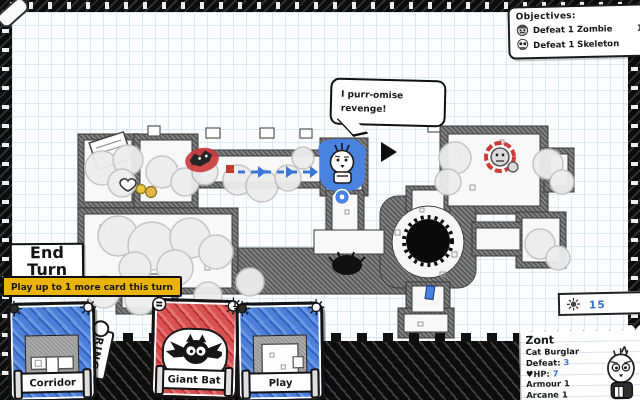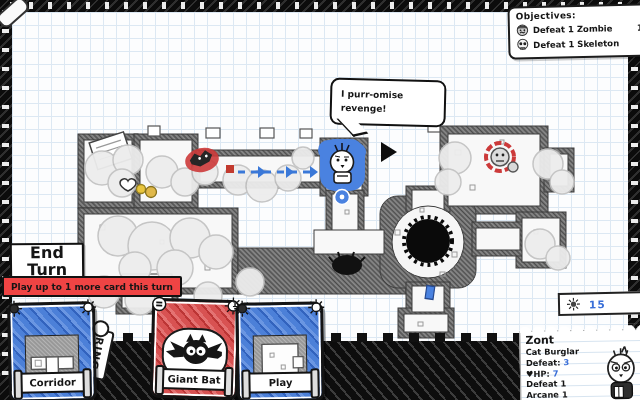--- a/index.html
+++ b/index.html
@@ -49,21 +49,21 @@
     background:#fff;border-left:2px solid #111;border-bottom:2px solid #111;
     transform:skewX(38deg) rotate(-12deg);}
 
   
   .end-turn{position:absolute;left:10px;top:243px;width:70px;height:33px;z-index:6;background:#fff;
     border:2px solid #111;border-radius:2px;display:flex;flex-direction:column;align-items:center;
     justify-content:center;font-size:16px;font-weight:bold;line-height:1.05;cursor:pointer;
     transform:rotate(-.6deg);box-shadow:2px 2px 0 rgba(0,0,0,.15);}
 
   
-  .hint{position:absolute;left:2px;top:276px;height:17px;z-index:6;background:#ef4444;
+  .hint{position:absolute;left:2px;top:276px;height:17px;z-index:6;background:#eab308;
     border:2px solid #111;display:flex;align-items:center;padding:0 7px;font-size:9px;
     font-weight:bold;white-space:nowrap;border-radius:2px;}
 
   
   .card{position:absolute;width:82px;height:94px;z-index:6;border:3px solid #141414;border-radius:9px;
     box-shadow:inset 0 0 0 2px #fff,2px 3px 0 rgba(0,0,0,.35);cursor:pointer;}
   .card.blue{background:repeating-linear-gradient(48deg,#4c80d8 0 5px,#3263be 5px 7px,#6a96e2 7px 10px);}
   .card.red {background:repeating-linear-gradient(48deg,#d85252 0 5px,#bc3535 5px 7px,#e47272 7px 10px);}
   .card1{left:8px;top:302px;transform:rotate(-1.2deg);}
   .card2{left:151px;top:299px;transform:rotate(1.6deg);}
@@ -443,21 +443,21 @@
   <p>Cat Burglar</p>
   <p>
     <span>Defeat:</span>
     <span class="blue-num">3</span>
   </p>
   <p>
     <span>♥</span><span>HP:</span>
     <span class="blue-num">7</span>
   </p>
   <p>
-    <span>Defeat</span>
+    <span>Armour</span>
     <span>1</span>
   </p>
   <p>
     <span>Arcane</span>
     <span>1</span>
   </p>
   <p>
     
     
   </p>

